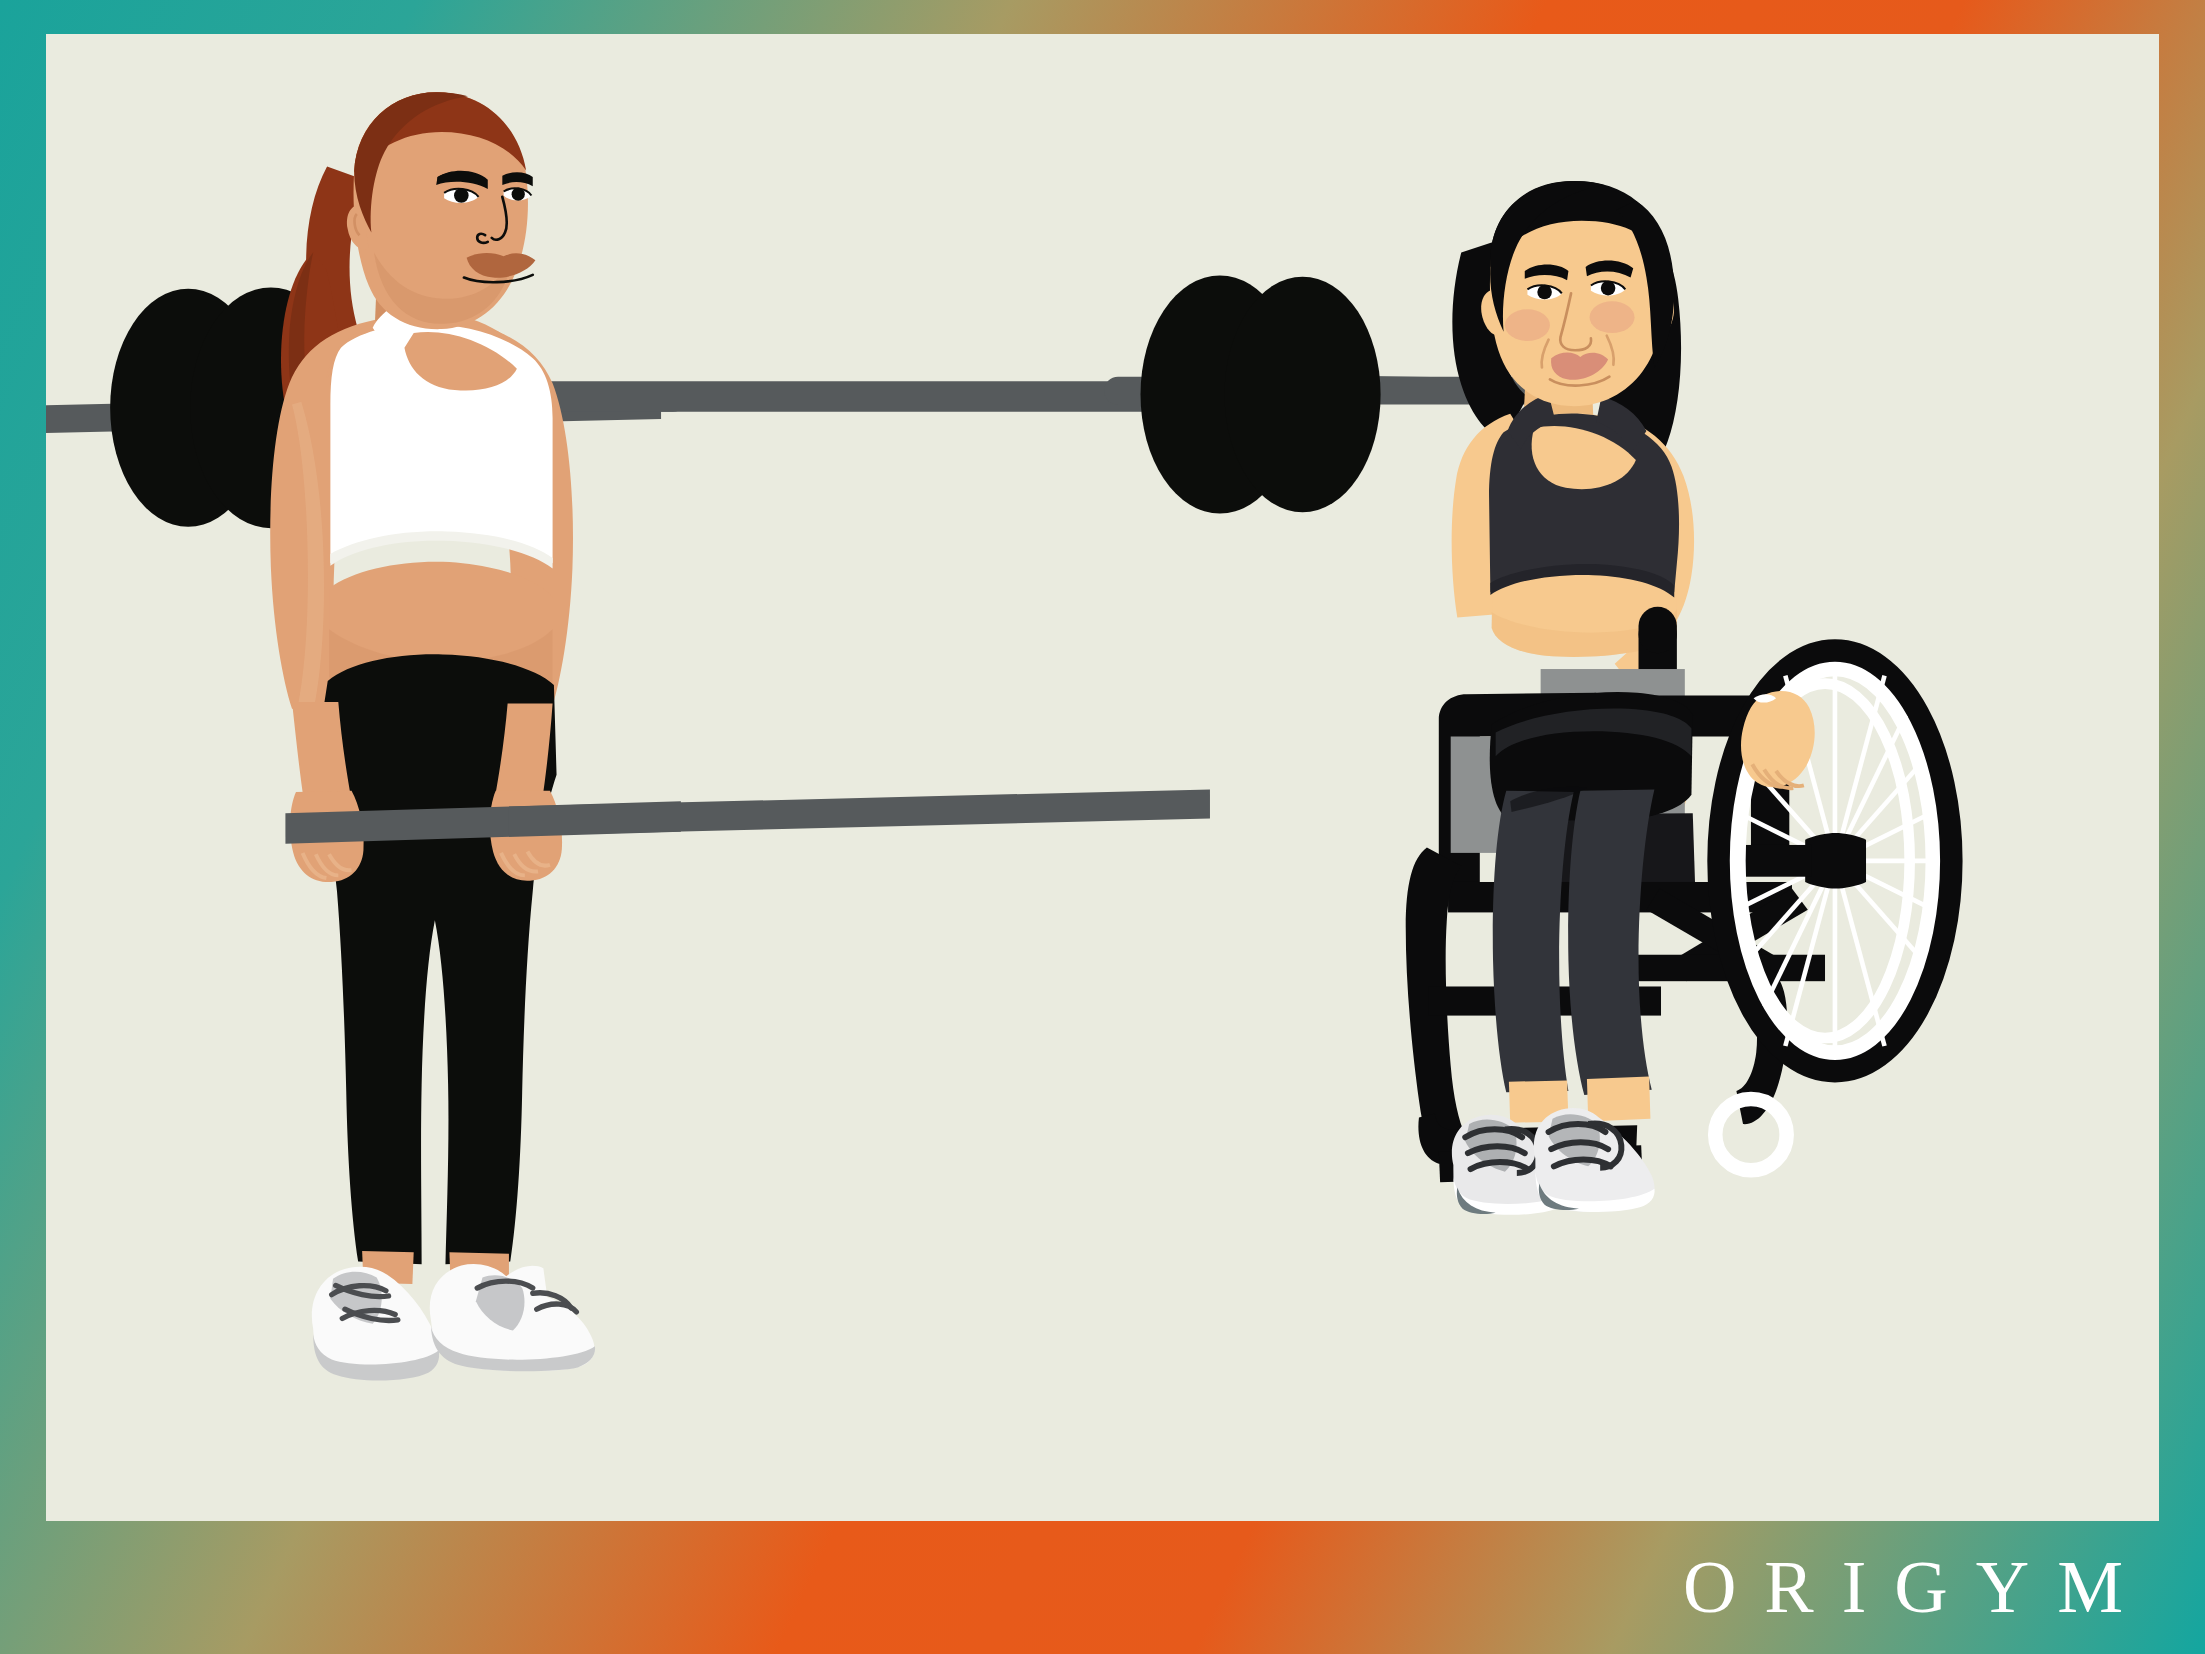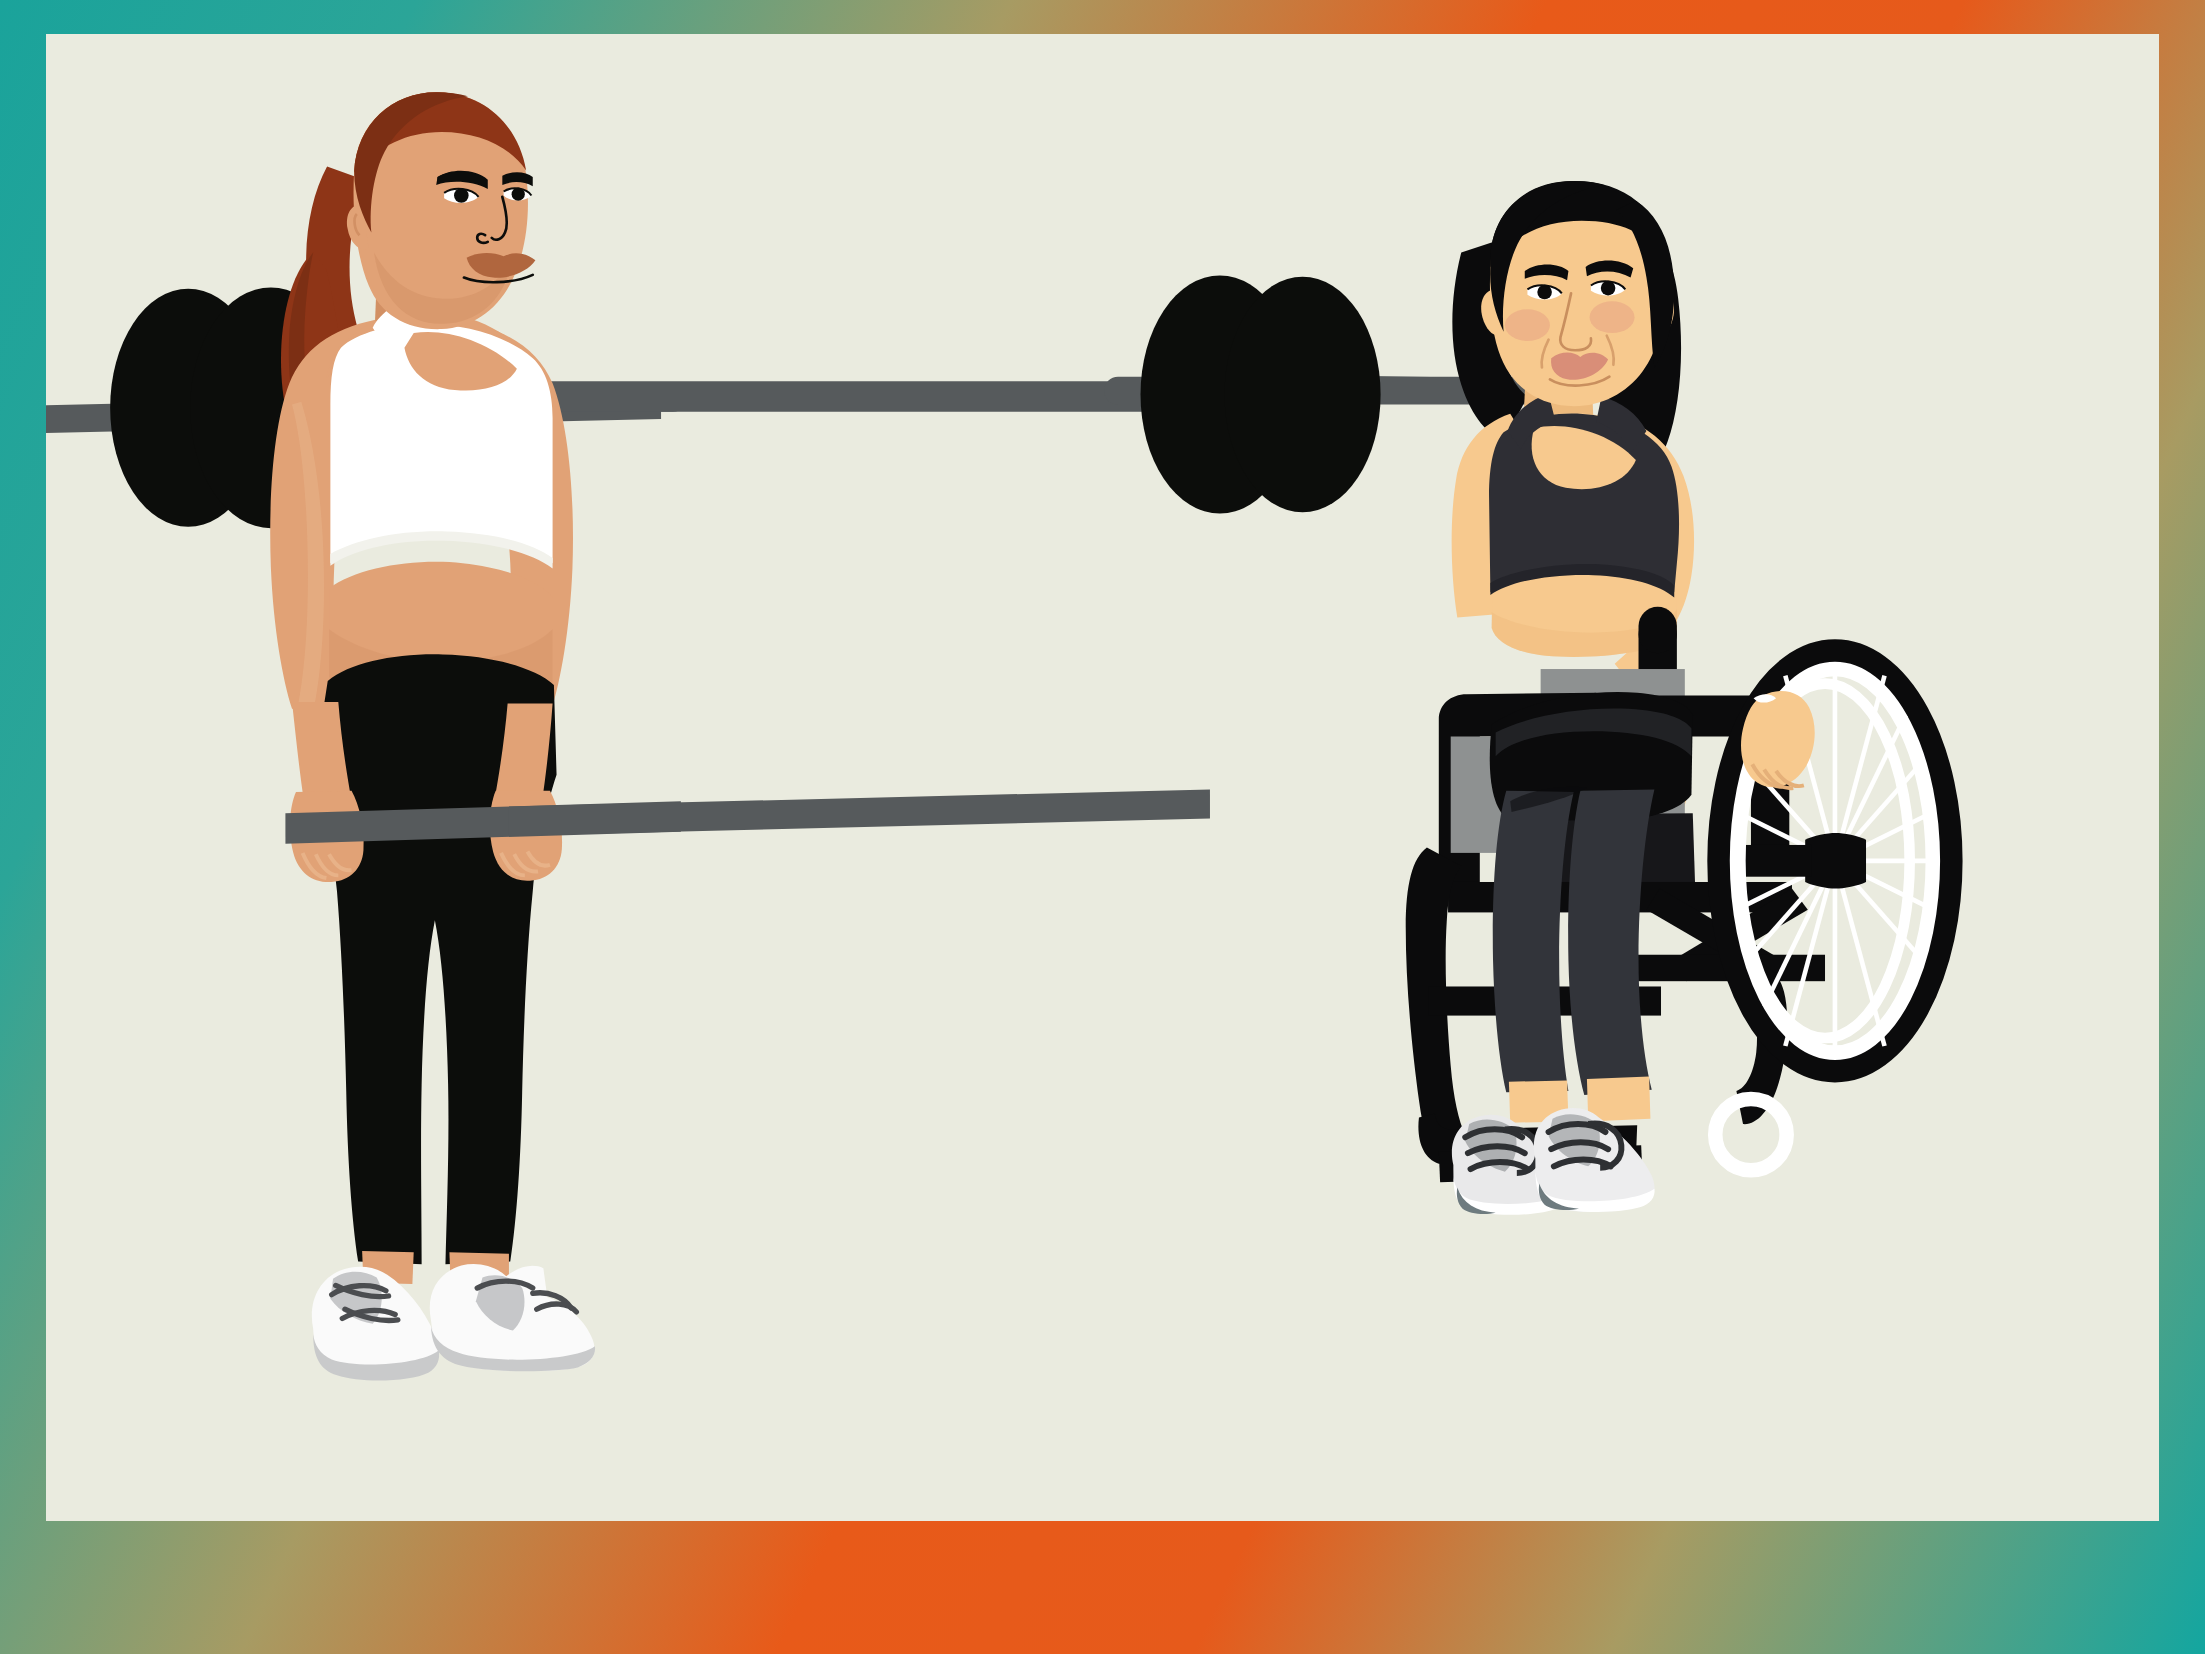--- a/index.html
+++ b/index.html
@@ -656,15 +656,16 @@
             <path d="M 2616 1114 C 2628 1132 2644 1140 2658 1136" stroke="#E5B079" stroke-width="6" fill="none"></path>
             <path d="M 2582 1004 C 2594 996 2608 996 2616 1004 C 2606 1012 2590 1014 2582 1004 Z" fill="#FFFFFF"></path>
           </g>
 
         </g>
       </g>
 
     </svg>
   </div>
 
+  <div id="wordmark">ORIGYM</div>
 
 </div>
 
 
 </body></html>

